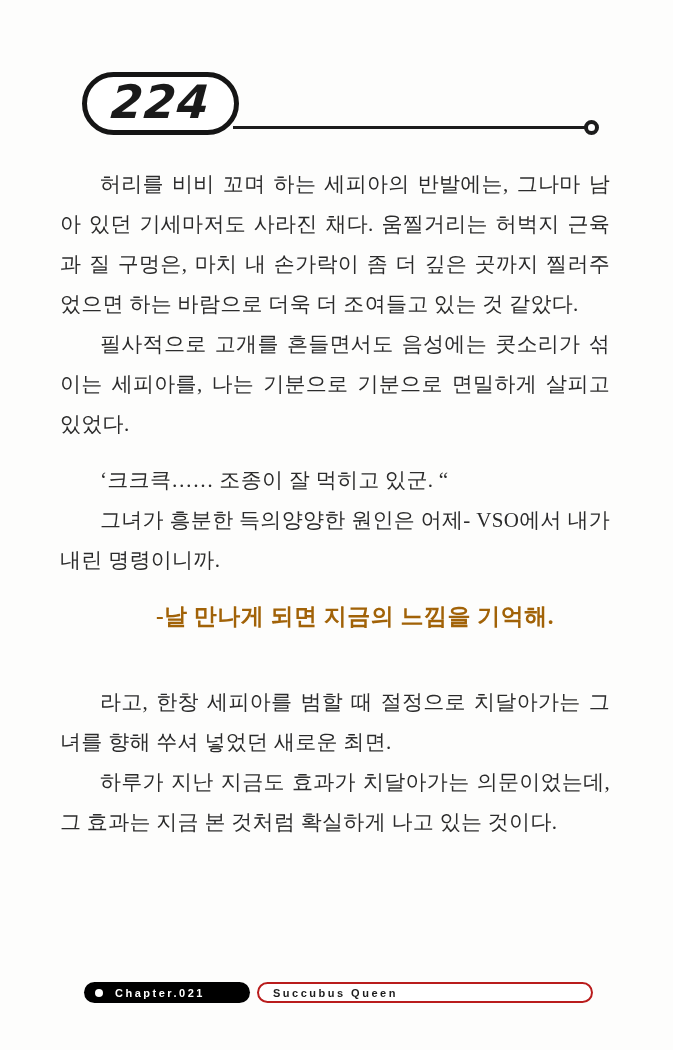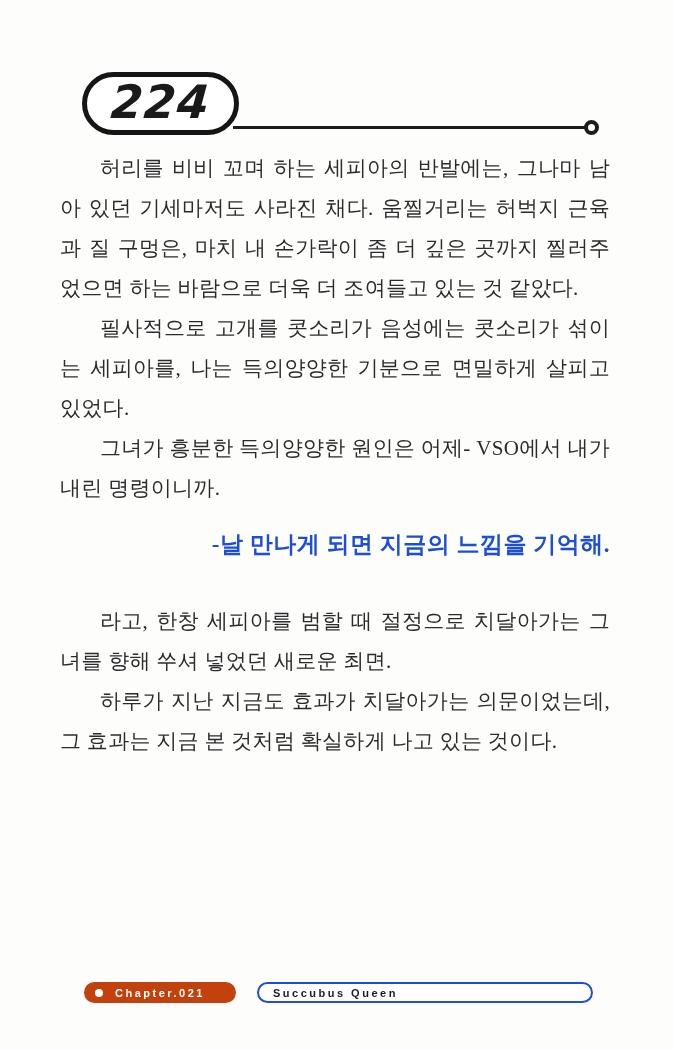--- a/index.html
+++ b/index.html
@@ -48,50 +48,50 @@
     left: 584px; top: 120px;
     width: 15px; height: 15px;
     border: 4px solid #1c1c1c;
     border-radius: 50%;
     background: #ffffff;
   }
 
   
   .text-block {
     position: absolute;
-    left: 60px; top: 148px;
+    left: 60px; top: 164px;
     width: 550px;
   }
   .text-block p {
     font-size: 21px;
     line-height: 40px;
     letter-spacing: 0.3px;
     text-align: justify;
     text-indent: 40px;
     color: #2b2b2b;
   }
   p.quote-line   { margin-top: 16px; text-align: left; }
   p.para-after-gap { margin-top: 36px; }
   p.command-line {
     margin-top: 14px;
     font-size: 23px;
     line-height: 46px;
     font-weight: bold;
     letter-spacing: 0.5px;
-    color: #1d4ed8;
-    text-align: right;
+    color: #a16207;
+    text-align: center;
   }
-  p.para-after-gap-2 { margin-top: 33px; }
+  p.para-after-gap-2 { margin-top: 42px; }
 
   
   .footer-chapter-pill {
     position: absolute;
     left: 84px; top: 982px;
-    width: 152px; height: 21px;
-    background: #c2410c;
+    width: 166px; height: 21px;
+    background: #000000;
     border-radius: 11px;
     display: flex;
     align-items: center;
   }
   .chapter-dot {
     width: 8px; height: 8px;
     border-radius: 50%;
     background: #ffffff;
     margin-left: 11px;
     flex: none;
@@ -103,21 +103,21 @@
     font-weight: bold;
     letter-spacing: 2.5px;
     margin-left: 12px;
     white-space: nowrap;
   }
   .footer-title-pill {
     position: absolute;
     left: 257px; top: 982px;
     width: 336px; height: 21px;
     background: #ffffff;
-    border: 2px solid #1d4ed8;
+    border: 2px solid #b91c1c;
     border-radius: 11px;
     display: flex;
     align-items: center;
   }
   .footer-title-pill .label {
     color: #1c1c1c;
     font-family: "Liberation Sans", "DejaVu Sans", sans-serif;
     font-size: 11px;
     font-weight: bold;
     letter-spacing: 2.5px;
@@ -129,21 +129,22 @@
 <body>
 
 <div class="page-badge">
   <span class="num">224</span>
 </div>
 <div class="header-rule"></div>
 <div class="header-ring"></div>
 
 <div class="text-block">
   <p>허리를 비비 꼬며 하는 세피아의 반발에는, 그나마 남아 있던 기세마저도 사라진 채다. 움찔거리는 허벅지 근육과 질 구멍은, 마치 내 손가락이 좀 더 깊은 곳까지 찔러주었으면 하는 바람으로 더욱 더 조여들고 있는 것 같았다.</p>
-  <p>필사적으로 고개를 콧소리가 음성에는 콧소리가 섞이는 세피아를, 나는 득의양양한 기분으로 면밀하게 살피고 있었다.</p>
+  <p>필사적으로 고개를 흔들면서도 음성에는 콧소리가 섞이는 세피아를, 나는 기분으로 기분으로 면밀하게 살피고 있었다.</p>
+  <p class="quote-line">‘크크큭…… 조종이 잘 먹히고 있군. “</p>
   <p>그녀가 흥분한 득의양양한 원인은 어제- VSO에서 내가 내린 명령이니까.</p>
   <p class="command-line">-날 만나게 되면 지금의 느낌을 기억해.</p>
   <p class="para-after-gap-2">라고, 한창 세피아를 범할 때 절정으로 치달아가는 그녀를 향해 쑤셔 넣었던 새로운 최면.</p>
   <p>하루가 지난 지금도 효과가 치달아가는 의문이었는데, 그 효과는 지금 본 것처럼 확실하게 나고 있는 것이다.</p>
 </div>
 
 <div class="footer-chapter-pill">
   <span class="chapter-dot"></span>
   <span class="label">Chapter.021</span>
 </div>

